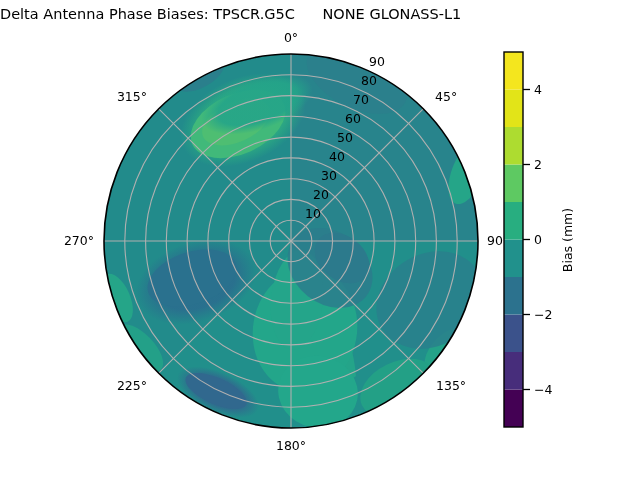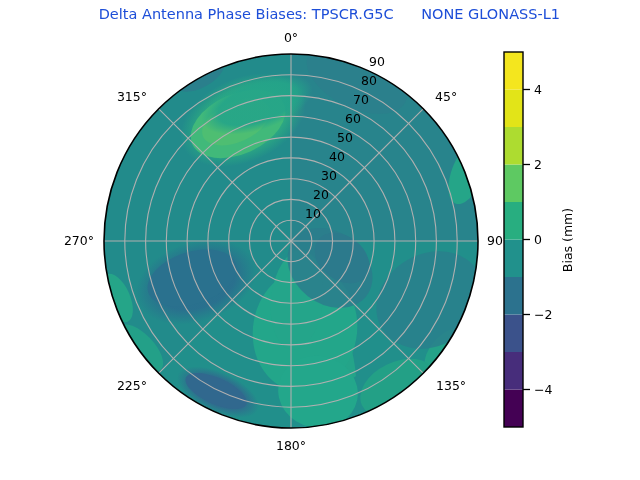--- a/index.html
+++ b/index.html
@@ -14,23 +14,23 @@
     background: #ffffff;
     font-family: "DejaVu Sans", sans-serif;
     overflow: hidden;
   }
   
   #title {
     position: absolute;
     left: 0;
     top: 6px;
     width: 560px;
-    text-align: right;
+    text-align: left;
     font-size: 14.5px;
-    color: #1d4ed8;
+    color: #000000;
     white-space: pre;
     letter-spacing: 0px;
   }
   
   #polar-axes {
     position: absolute;
     left: 0;
     top: 0;
     width: 640px;
     height: 480px;

